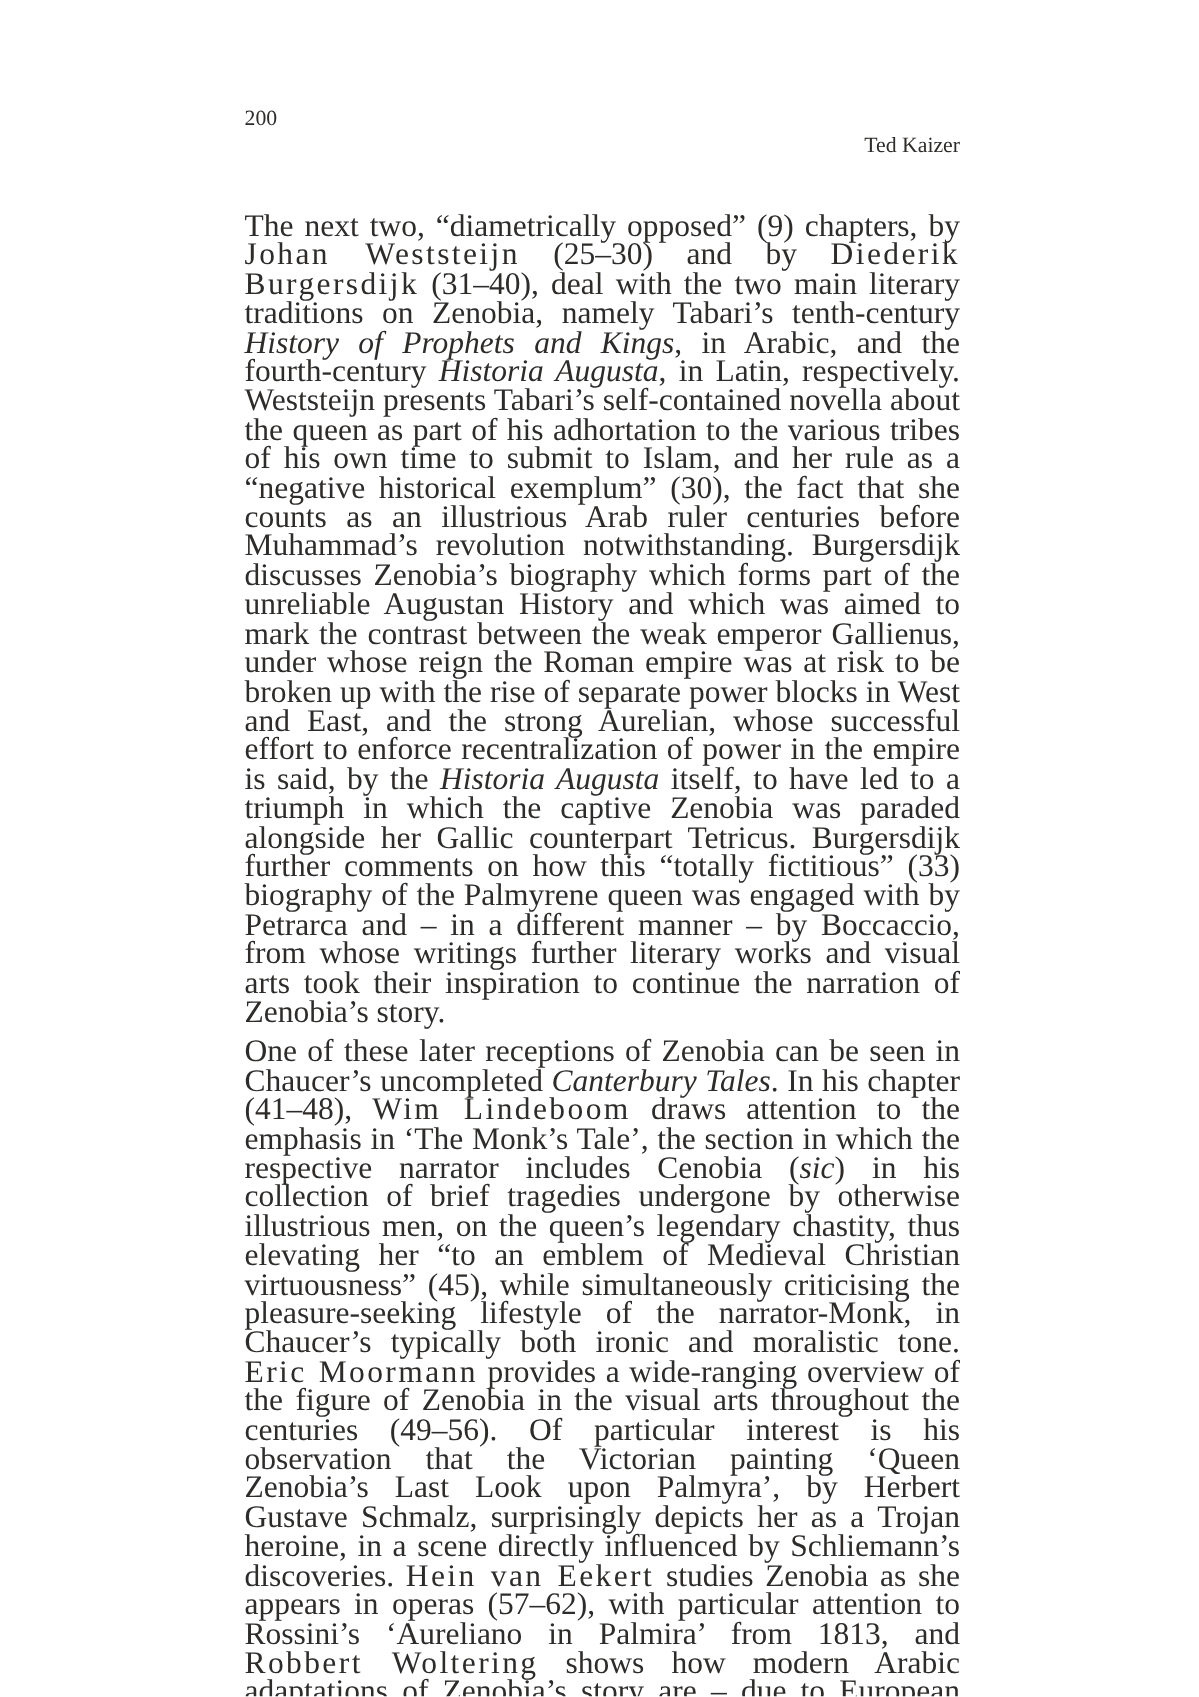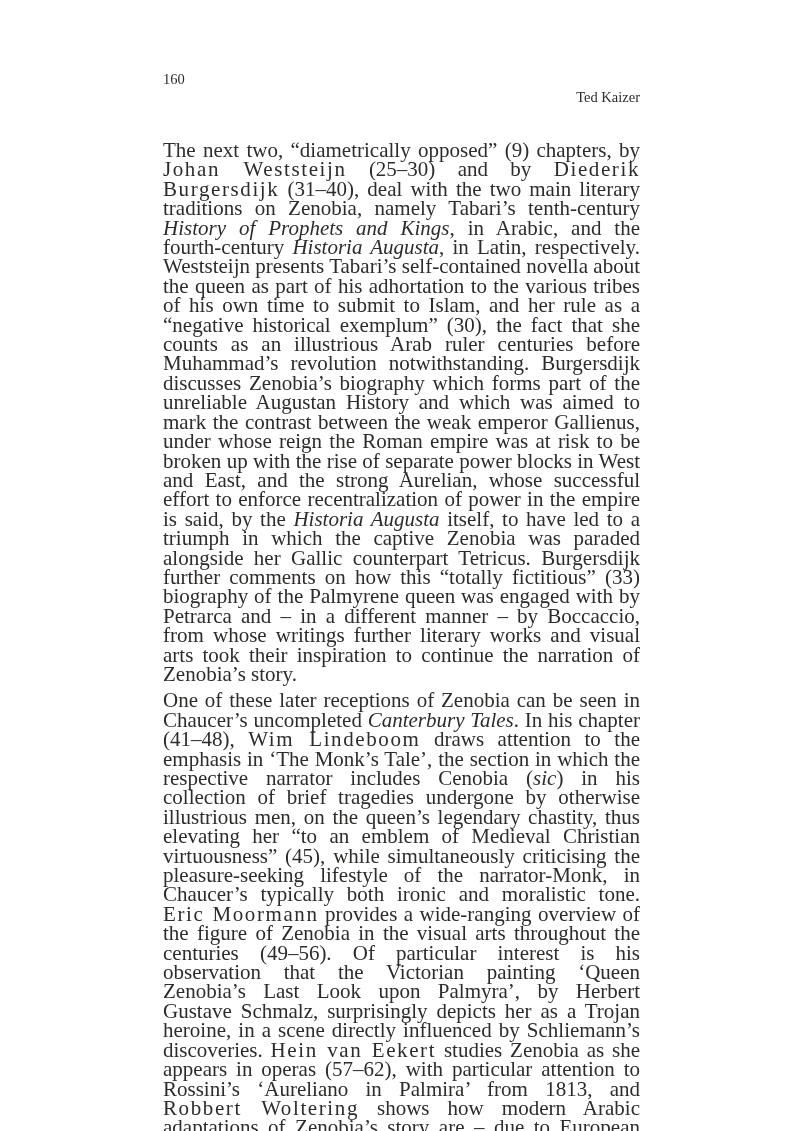--- a/index.html
+++ b/index.html
@@ -46,20 +46,20 @@
     margin: 0 0 7px 0;
   }
   .seg { }
   .seg-italic { font-style: italic; }
   .seg-spaced { letter-spacing: 1.6px; }
 </style>
 </head>
 <body>
 
 <div class="page">
-  <div class="page-number">160</div>
+  <div class="page-number">200</div>
   <div class="running-title">Ted Kaizer</div>
 
   <div class="text-block">
     <p><span class="seg">The next two, “diametrically opposed” (9) chapters, by </span><span class="seg seg-spaced">Johan Weststeijn</span><span class="seg"> (25–30) and by </span><span class="seg seg-spaced">Diederik Burgersdijk</span><span class="seg"> (31–40), deal with the two main literary traditions on Zenobia, namely Tabari’s tenth-century </span><span class="seg seg-italic">History of Prophets and Kings</span><span class="seg">, in Arabic, and the fourth-century </span><span class="seg seg-italic">Historia Augusta</span><span class="seg">, in Latin, respectively. Weststeijn presents Tabari’s self-contained novella about the queen as part of his adhortation to the various tribes of his own time to submit to Islam, and her rule as a “negative historical exemplum” (30), the fact that she counts as an illustrious Arab ruler centuries before Muhammad’s revolution notwithstanding. Burgersdijk discusses Zenobia’s biography which forms part of the unreliable Augustan History and which was aimed to mark the contrast between the weak emperor Gallienus, under whose reign the Roman empire was at risk to be broken up with the rise of separate power blocks in West and East, and the strong Aurelian, whose successful effort to enforce recentralization of power in the empire is said, by the </span><span class="seg seg-italic">Historia Augusta</span><span class="seg"> itself, to have led to a triumph in which the captive Zenobia was paraded alongside her Gallic counterpart Tetricus. Burgersdijk further comments on how this “totally fictitious” (33) biography of the Palmyrene queen was engaged with by Petrarca and – in a different manner – by Boccaccio, from whose writings further literary works and visual arts took their inspiration to continue the narration of Zenobia’s story.</span></p>
     <p><span class="seg">One of these later receptions of Zenobia can be seen in Chaucer’s uncompleted </span><span class="seg seg-italic">Canterbury Tales</span><span class="seg">. In his chapter (41–48), </span><span class="seg seg-spaced">Wim Lindeboom</span><span class="seg"> draws attention to the emphasis in ‘The Monk’s Tale’, the section in which the respective narrator includes Cenobia (</span><span class="seg seg-italic">sic</span><span class="seg">) in his collection of brief tragedies undergone by otherwise illustrious men, on the queen’s legendary chastity, thus elevating her “to an emblem of Medieval Christian virtuousness” (45), while simultaneously criticising the pleasure-seeking lifestyle of the narrator-Monk, in Chaucer’s typically both ironic and moralistic tone. </span><span class="seg seg-spaced">Eric Moormann</span><span class="seg"> provides a wide-ranging overview of the figure of Zenobia in the visual arts throughout the centuries (49–56). Of particular interest is his observation that the Victorian painting ‘Queen Zenobia’s Last Look upon Palmyra’, by Herbert Gustave Schmalz, surprisingly depicts her as a Trojan heroine, in a scene directly influenced by Schliemann’s discoveries. </span><span class="seg seg-spaced">Hein van Eekert</span><span class="seg"> studies Zenobia as she appears in operas (57–62), with particular attention to Rossini’s ‘Aureliano in Palmira’ from 1813, and </span><span class="seg seg-spaced">Robbert Woltering</span><span class="seg"> shows how modern Arabic adaptations of Zenobia’s story are – due to European cultural influence on the Arab world – all based on the</span></p>
   </div>
 </div>
 
 </body></html>

